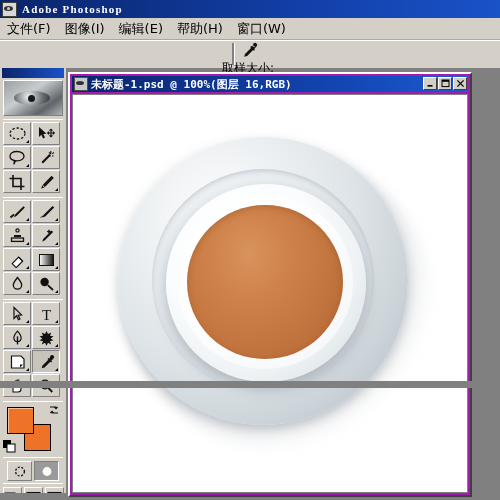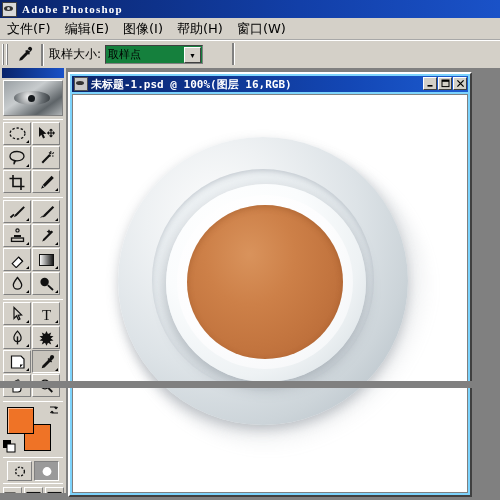--- a/index.html
+++ b/index.html
@@ -43,21 +43,21 @@
   .menu-item{
     font-size:13px;color:#000;padding:2px 7px 2px 7px;white-space:nowrap;
     font-family:"DejaVu Sans","Liberation Sans",sans-serif;
   }
 
   
   #optionsbar{
     position:absolute;left:0;top:40px;width:500px;height:27px;
     background:#d4d0c8;
     border-top:1px solid #ffffff;border-bottom:1px solid #808080;
-    display:flex;align-items:center;
+    display:flex;align-items:center;flex-direction:column;
   }
   .grip{
     width:7px;height:21px;margin-left:2px;margin-right:3px;
     background:
       linear-gradient(to right,#ffffff 0 1px,#808080 1px 2px,transparent 2px 4px,#ffffff 4px 5px,#808080 5px 6px,transparent 6px);
   }
   #opt-tool-icon{
     width:25px;height:23px;background:#d4d0c8;
     display:flex;align-items:center;justify-content:center;
     margin-right:2px;
@@ -144,21 +144,21 @@
   .bx{
     width:25px;height:20px;margin:0 1px;background:#d4d0c8;
     border:1px solid #fff;border-right-color:#808080;border-bottom-color:#808080;
     display:flex;align-items:center;justify-content:center;box-sizing:border-box;
   }
   .bx.sel{background:#9a9a9a;border-top-color:#808080;border-left-color:#808080;border-right-color:#fff;border-bottom-color:#fff;}
 
   
   #docwin{
     position:absolute;left:68px;top:72px;width:404px;height:425px;
-    background:#7dd3fc;
+    background:#a21caf;
     border:2px solid #d4d0c8;
     border-top-color:#ffffff;border-left-color:#ffffff;
     border-right-color:#404040;border-bottom-color:#404040;
     box-sizing:border-box;
   }
   #doc-title{
     position:absolute;left:2px;top:2px;right:2px;height:16px;
     background:linear-gradient(to right,#0a246a 0%,#1347b5 70%,#1c5bd0 100%);
     display:flex;align-items:center;
   }
@@ -240,22 +240,22 @@
   <div id="titlebar">
     <div id="app-icon">
       <div class="eye"></div>
         <div class="pup"></div>
     </div>
     <div id="app-title">Adobe Photoshop</div>
   </div>
 
   <div id="menubar">
     <div class="menu-item">文件(F)</div>
+    <div class="menu-item">图像(I)</div>
     <div class="menu-item">编辑(E)</div>
-    <div class="menu-item">图像(I)</div>
     <div class="menu-item">帮助(H)</div>
     <div class="menu-item">窗口(W)</div>
   </div>
 
   <div id="optionsbar">
     <div class="grip"></div>
     <div id="opt-tool-icon">
       <svg width="19" height="19" viewBox="0 0 19 19">
         <path d="M13.5 2.6a2.1 2.1 0 0 1 3 3l-2.3 2.3.8.8-1.1 1.1-.8-.8-6 6-2.9.8.8-2.9 6-6-.8-.8 1.1-1.1.8.8z" fill="#111"></path>
         <path d="M12.8 4.3l1.9 1.9" stroke="#fff" stroke-width="1" fill="none"></path>

